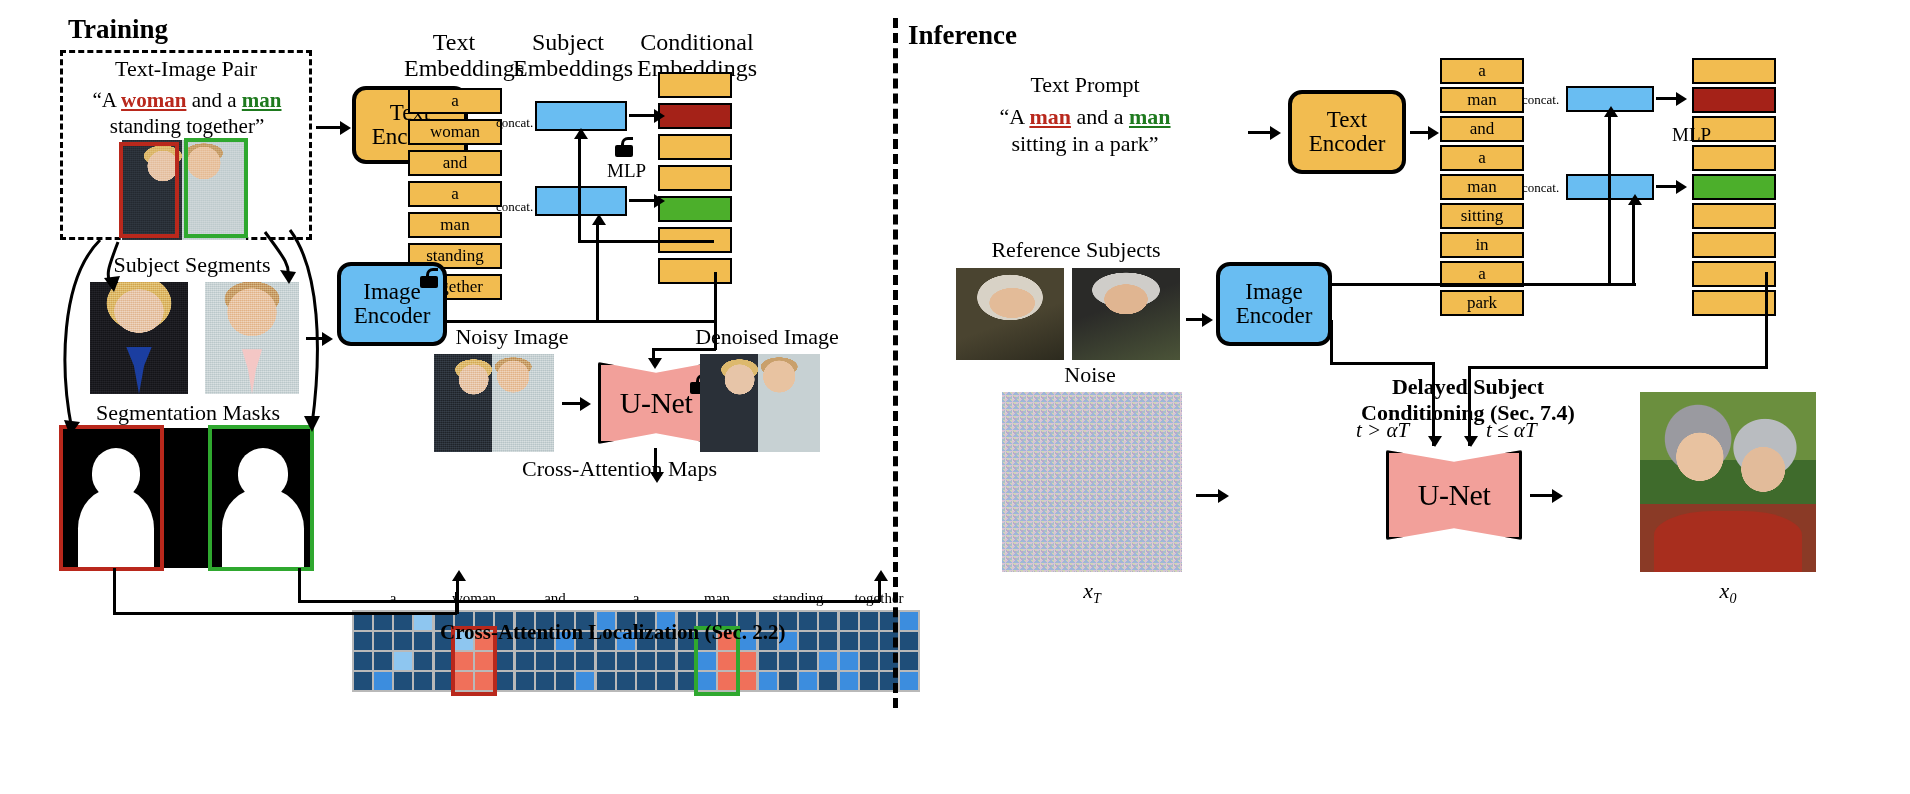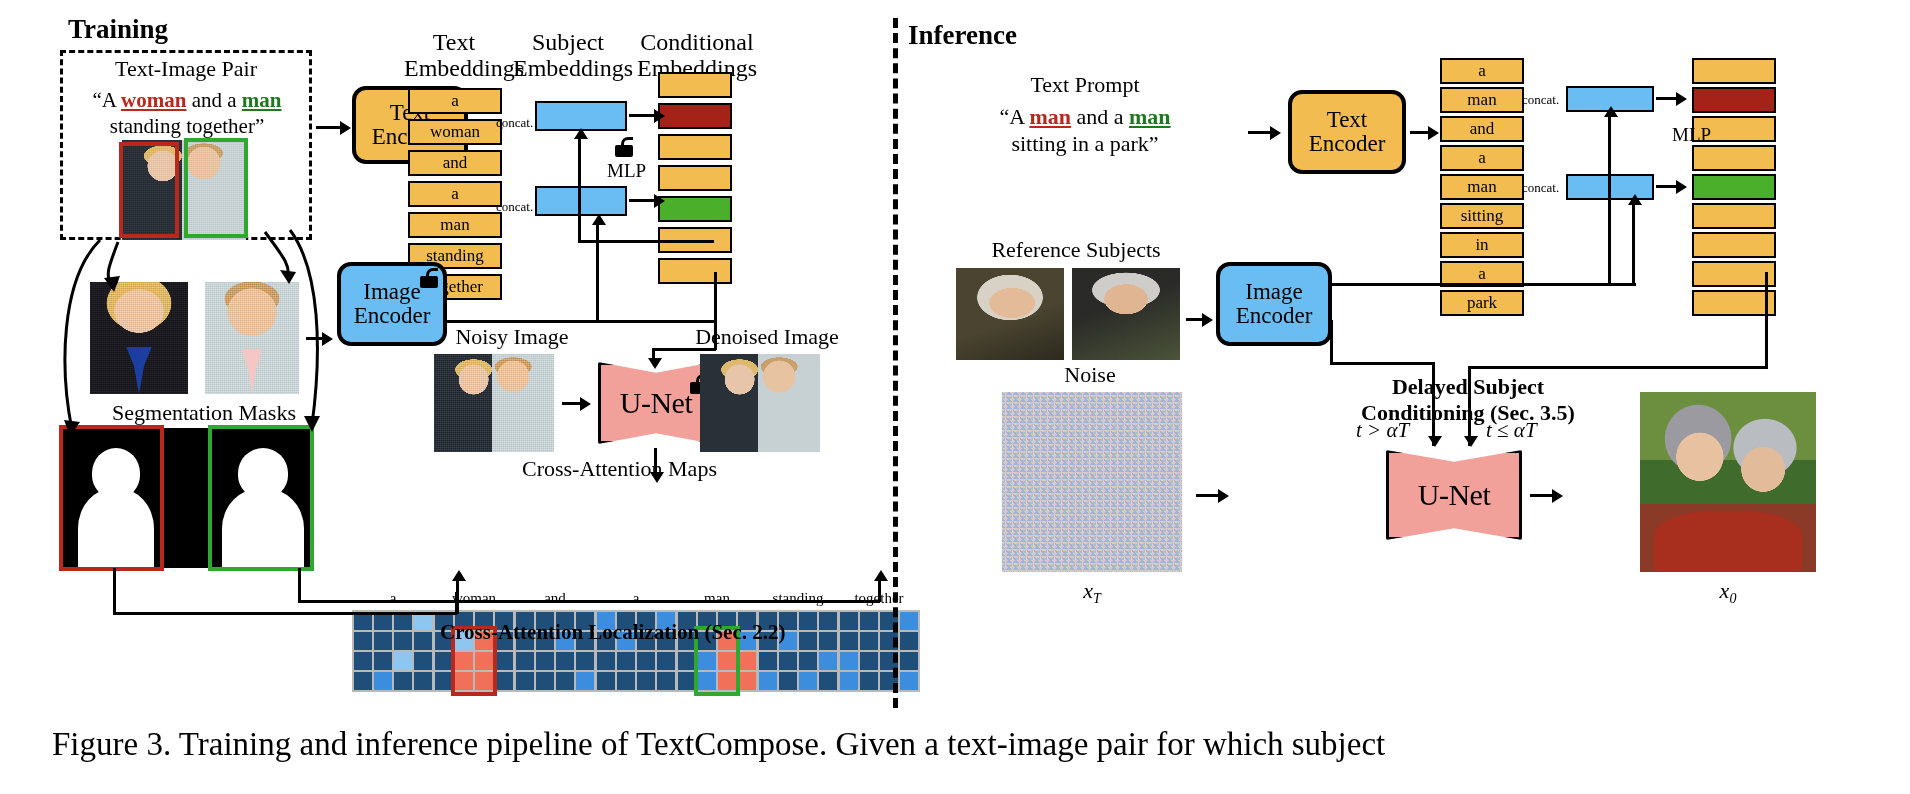--- a/index.html
+++ b/index.html
@@ -268,36 +268,37 @@
   <div class="ln" style="left:578px; top:133px; width:3px; height:108px;"></div>
   <div class="arrow-u" style="left:574px; top:128px;"></div>
   <div class="ln" style="left:578px; top:240px; width:136px; height:3px;"></div>
 
   <div class="ln" style="left:596px; top:219px; width:3px; height:104px;"></div>
   <div class="arrow-u" style="left:592px; top:214px;"></div>
   <div class="ln" style="left:596px; top:320px; width:118px; height:3px;"></div>
 
   <div class="ln" style="left:393px; top:320px; width:204px; height:3px;"></div>
 
+  <div class="abs cap-lab ctr" style="left:60px; top:252px; width:264px;">Subject Segments</div>
   <div class="photo ph-seg-w grain" style="left:90px; top:282px; width:98px; height:112px;"></div>
   <div class="photo ph-seg-m grain" style="left:205px; top:282px; width:94px; height:112px;"></div>
 
   <div class="ln" style="left:306px; top:337px; width:18px; height:3px;"></div>
   <div class="arrow-r" style="left:322px; top:332px;"></div>
 
   <div class="node blue" style="left:337px; top:262px; width:110px; height:84px; flex-direction:column; font-size:23px;">
     <span>Image</span>
     <span>Encoder</span>
   </div>
   <div class="lock open" style="left:420px; top:268px;">
     <span class="shackle"></span>
       <span class="body"></span>
   </div>
 
-  <div class="abs cap-lab ctr" style="left:64px; top:400px; width:280px;">Segmentation Masks</div>
+  <div class="abs cap-lab ctr" style="left:48px; top:400px; width:280px;">Segmentation Masks</div>
   <div class="mask" style="left:62px; top:428px; width:126px; height:140px;">
     <div class="silhouette head" style="left:30px; top:20px; width:48px; height:50px;"></div>
     <div class="silhouette torso" style="left:16px; top:60px; width:76px; height:84px;"></div>
   </div>
   <div class="hlbox" style="left:59px; top:425px; width:105px; height:146px;"></div>
 
   <div class="mask" style="left:186px; top:428px; width:126px; height:140px;">
     <div class="silhouette head" style="left:52px; top:20px; width:50px; height:50px;"></div>
     <div class="silhouette torso" style="left:36px; top:60px; width:82px; height:84px;"></div>
   </div>
@@ -580,21 +581,21 @@
   <div class="ln" style="left:1432px; top:362px; width:3px; height:84px;"></div>
   <div class="arrow-d" style="left:1428px; top:436px;"></div>
 
   <div class="ln" style="left:1765px; top:272px; width:3px; height:96px;"></div>
   <div class="ln" style="left:1468px; top:366px; width:300px; height:3px;"></div>
   <div class="ln" style="left:1468px; top:366px; width:3px; height:80px;"></div>
   <div class="arrow-d" style="left:1464px; top:436px;"></div>
 
   <div class="abs ctr" style="left:1348px; top:374px; width:240px; font-weight:bold; font-size:22px; line-height:1.18;">
     <div>Delayed Subject</div>
-    <div>Conditioning (Sec. 3.5)</div>
+    <div>Conditioning (Sec. 7.4)</div>
   </div>
 
   <div class="abs" style="left:1356px; top:418px; font-size:21px; font-style:italic;">t &gt; αT</div>
   <div class="abs" style="left:1486px; top:418px; font-size:21px; font-style:italic;">t ≤ αT</div>
 
   <div class="abs cap-lab ctr" style="left:1000px; top:362px; width:180px;">Noise</div>
   <div class="noise" style="left:1002px; top:392px; width:180px; height:180px;"></div>
   <div class="abs ctr" style="left:1002px; top:578px; width:180px; font-size:22px; font-style:italic;">
     <span>x</span><sub style="font-size:14px;">T</sub>
   </div>
@@ -609,15 +610,14 @@
 
   <div class="ln" style="left:1530px; top:494px; width:24px; height:3px;"></div>
   <div class="arrow-r" style="left:1552px; top:489px;"></div>
 
   <div class="abs cap-lab ctr" style="left:1600px; top:362px; width:240px;margin-top:48px;">Generated Image</div>
   <div class="photo gen-image" style="left:1640px; top:392px; width:176px; height:180px;"></div>
   <div class="abs ctr" style="left:1640px; top:578px; width:176px; font-size:22px; font-style:italic;">
     <span>x</span><sub style="font-size:14px;">0</sub>
   </div>
 
-  <div class="figcap" style="left:52px; top:726px;">Figure 3. Training and inference pipeline of TextCompose. Given a text-image pair for which subject</div>
 
 </div>
 
 </body></html>

